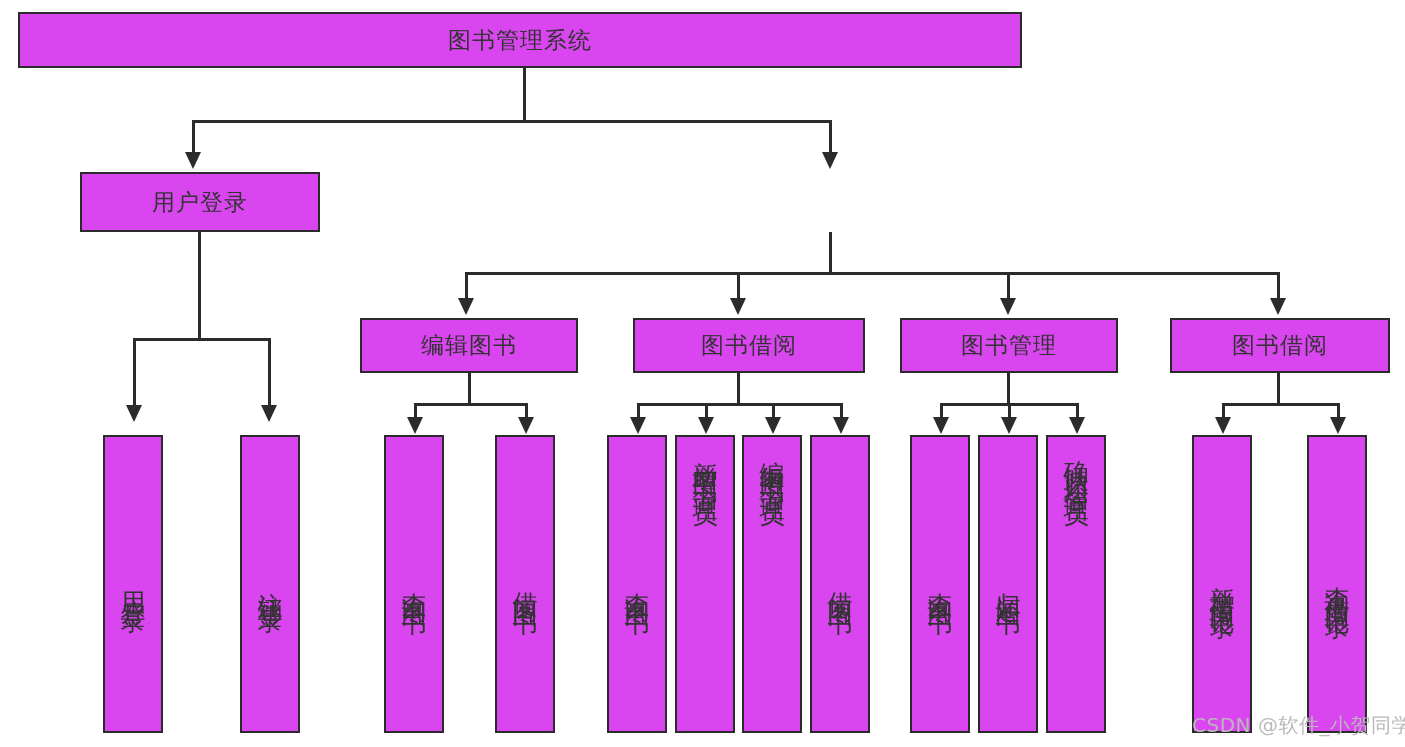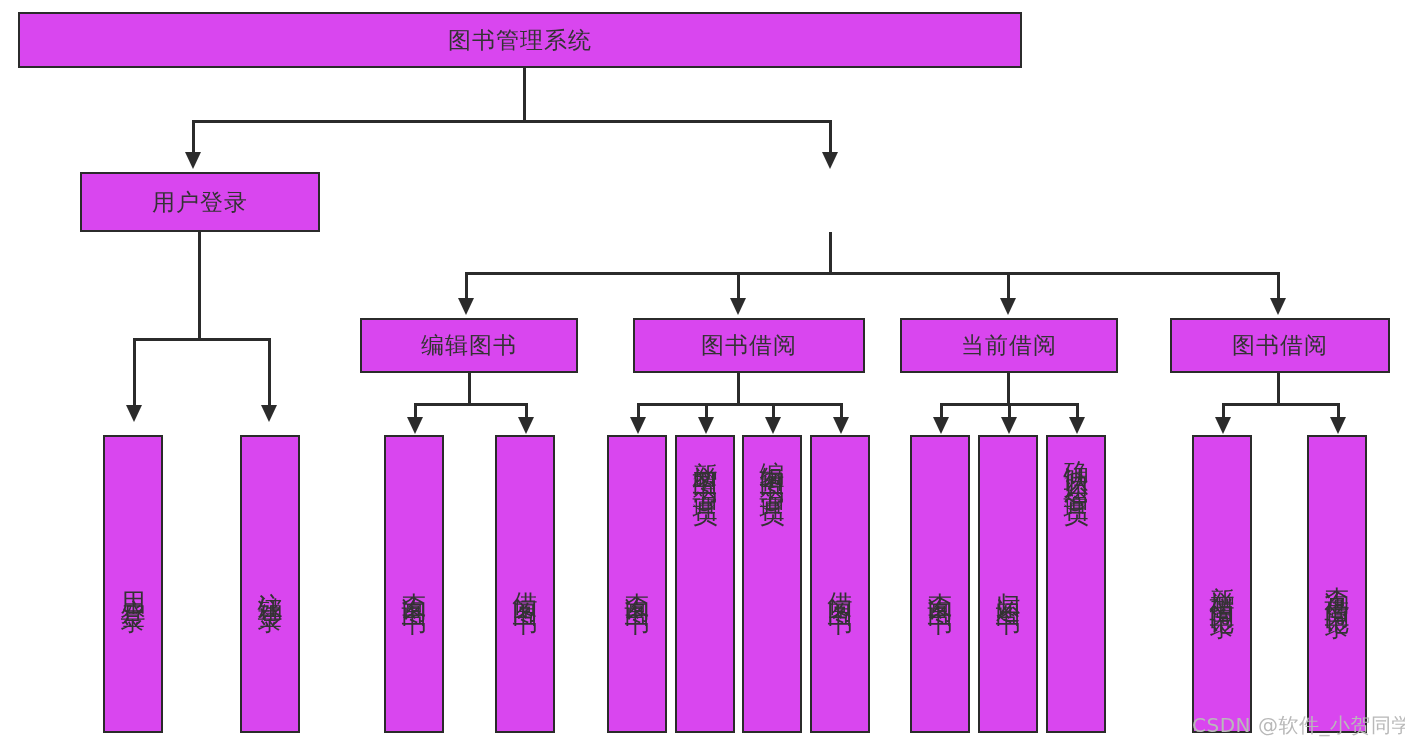--- a/index.html
+++ b/index.html
@@ -120,21 +120,21 @@
   <div class="vline" style="left:1277px;top:272px;height:27px;"></div>
   <div class="arrow" style="left:1270px;top:298px;"></div>
 
   <div class="node" style="left:360px;top:318px;width:218px;height:55px;">
     <span class="label">编辑图书</span>
   </div>
   <div class="node" style="left:633px;top:318px;width:232px;height:55px;">
     <span class="label">图书借阅</span>
   </div>
   <div class="node" style="left:900px;top:318px;width:218px;height:55px;">
-    <span class="label">当前借阅</span>
+    <span class="label">图书管理</span>
   </div>
   <div class="node" style="left:1170px;top:318px;width:220px;height:55px;">
     <span class="label">图书借阅</span>
   </div>
 
   <div class="vline" style="left:468px;top:373px;height:32px;"></div>
   <div class="hline" style="left:414px;top:403px;width:114px;"></div>
   <div class="vline" style="left:414px;top:403px;height:15px;"></div>
   <div class="arrow" style="left:407px;top:417px;"></div>
   <div class="vline" style="left:525px;top:403px;height:15px;"></div>

